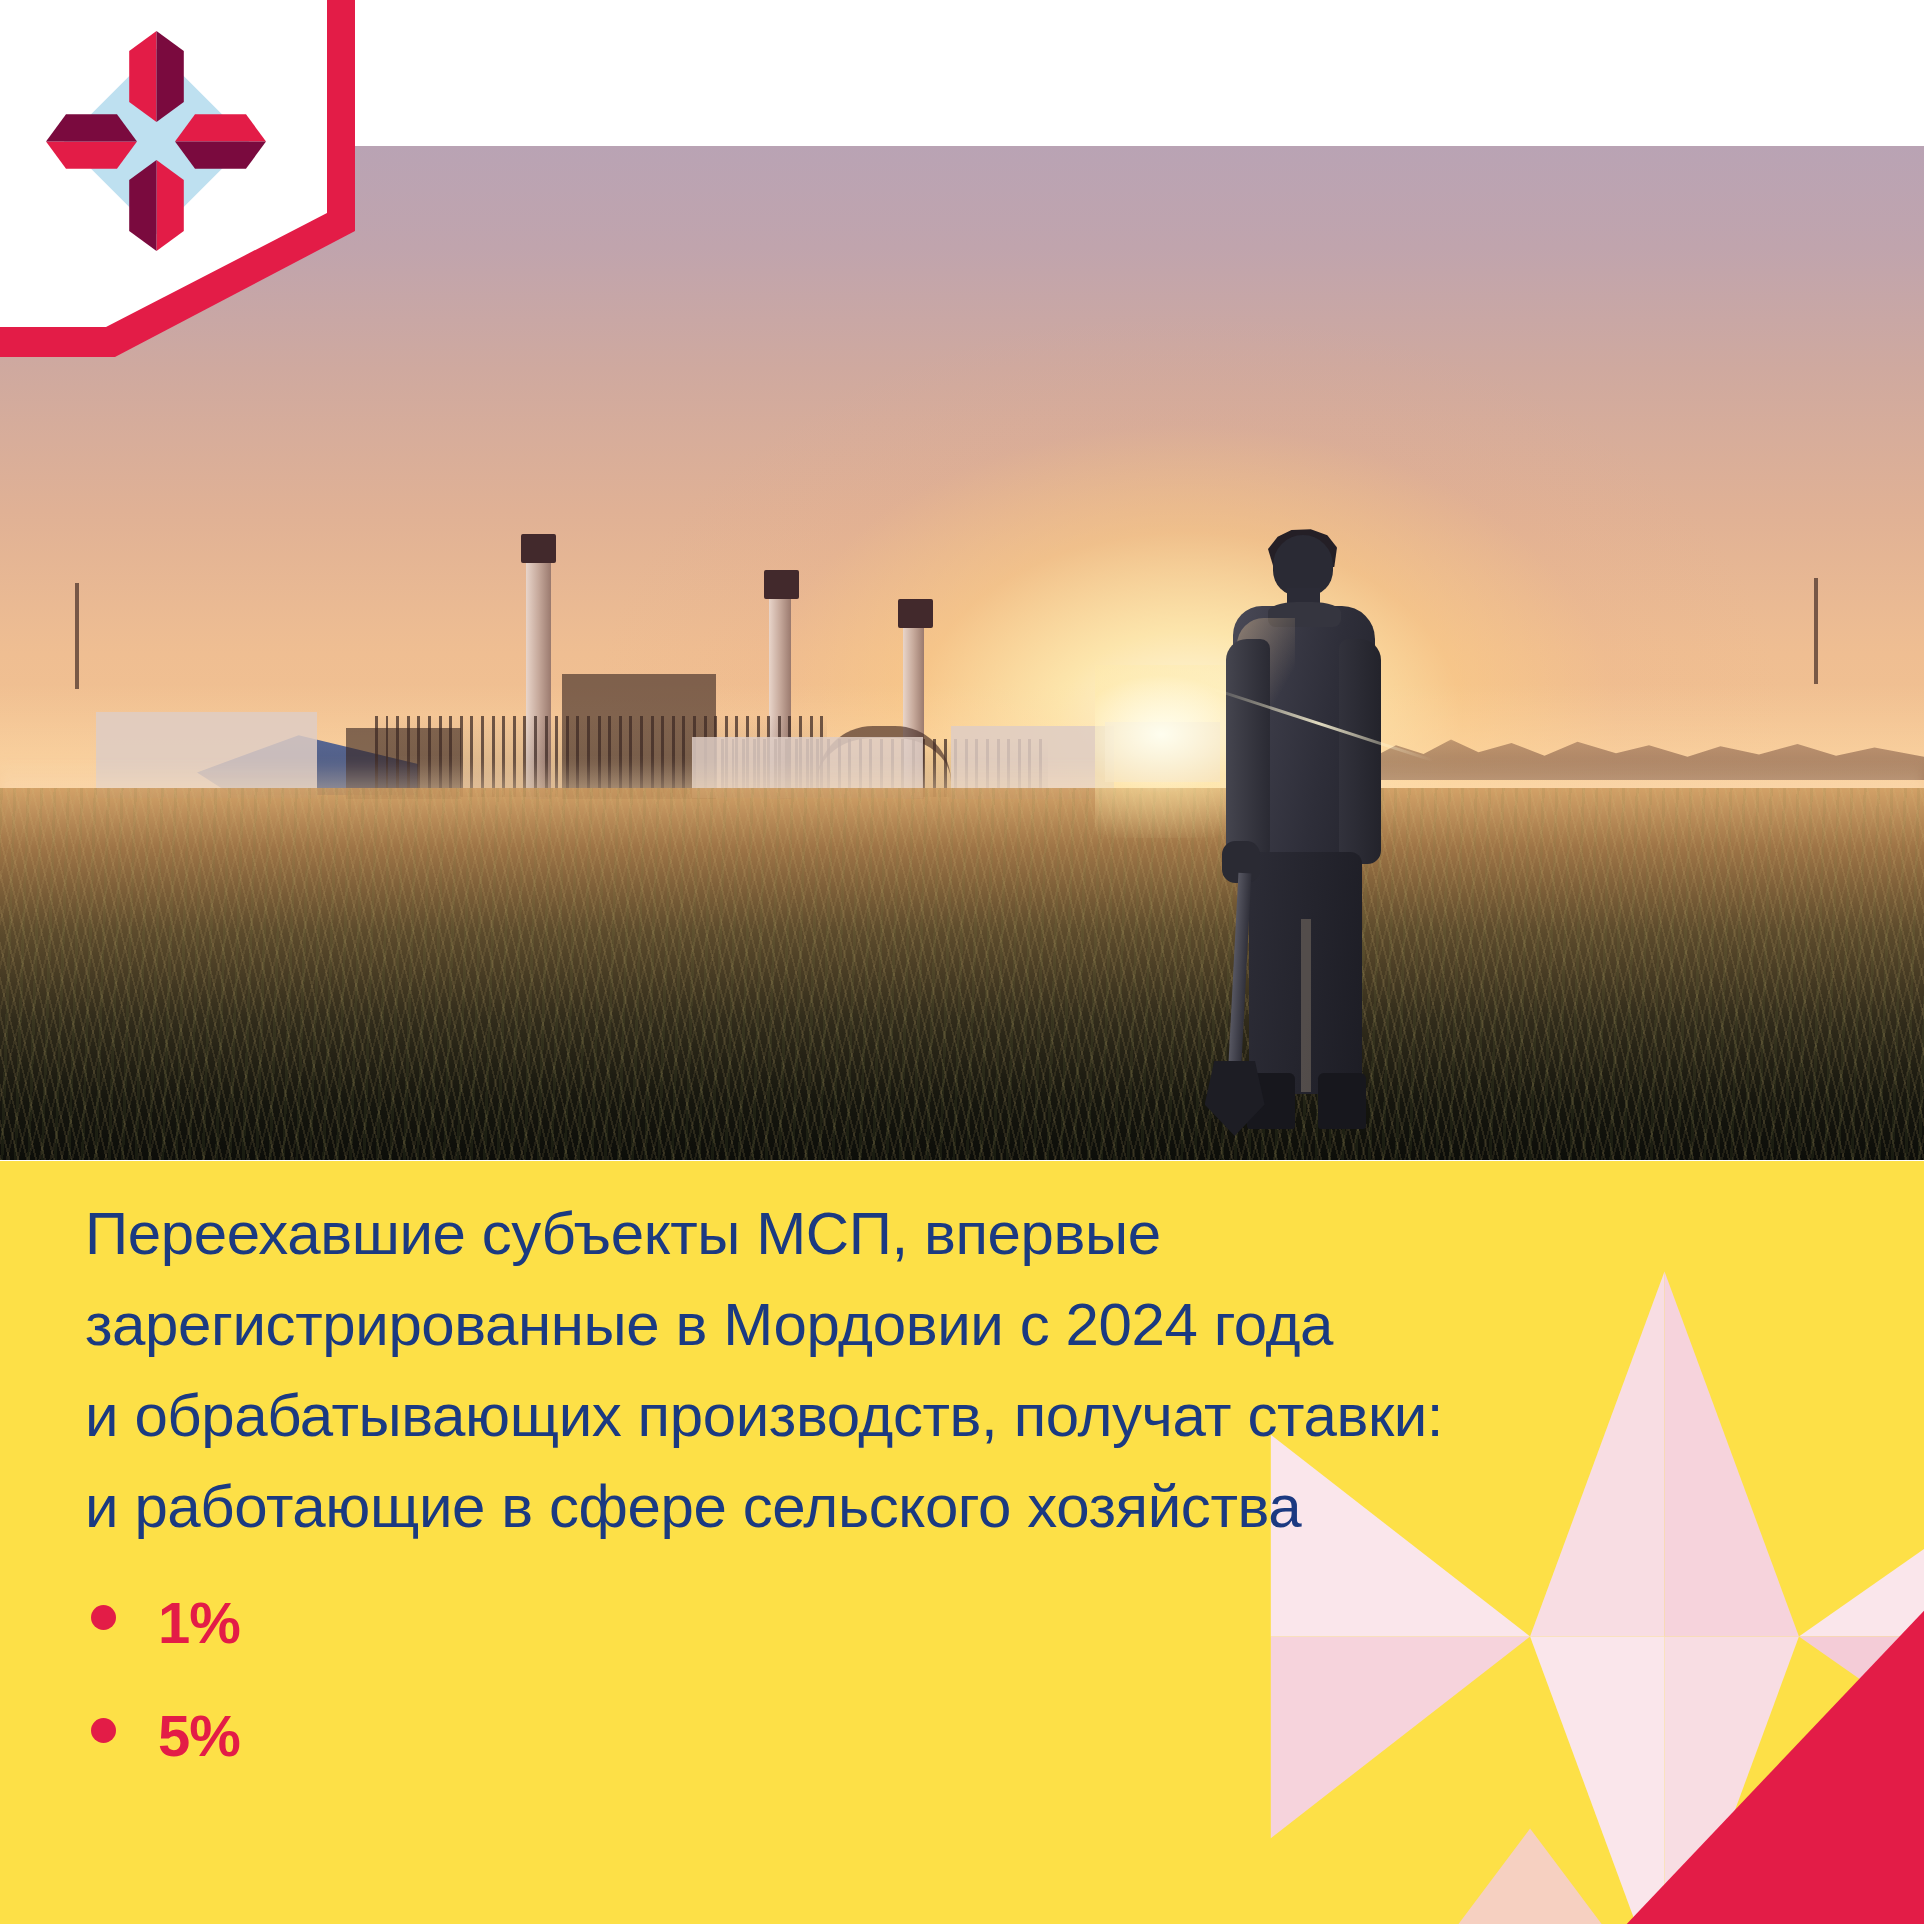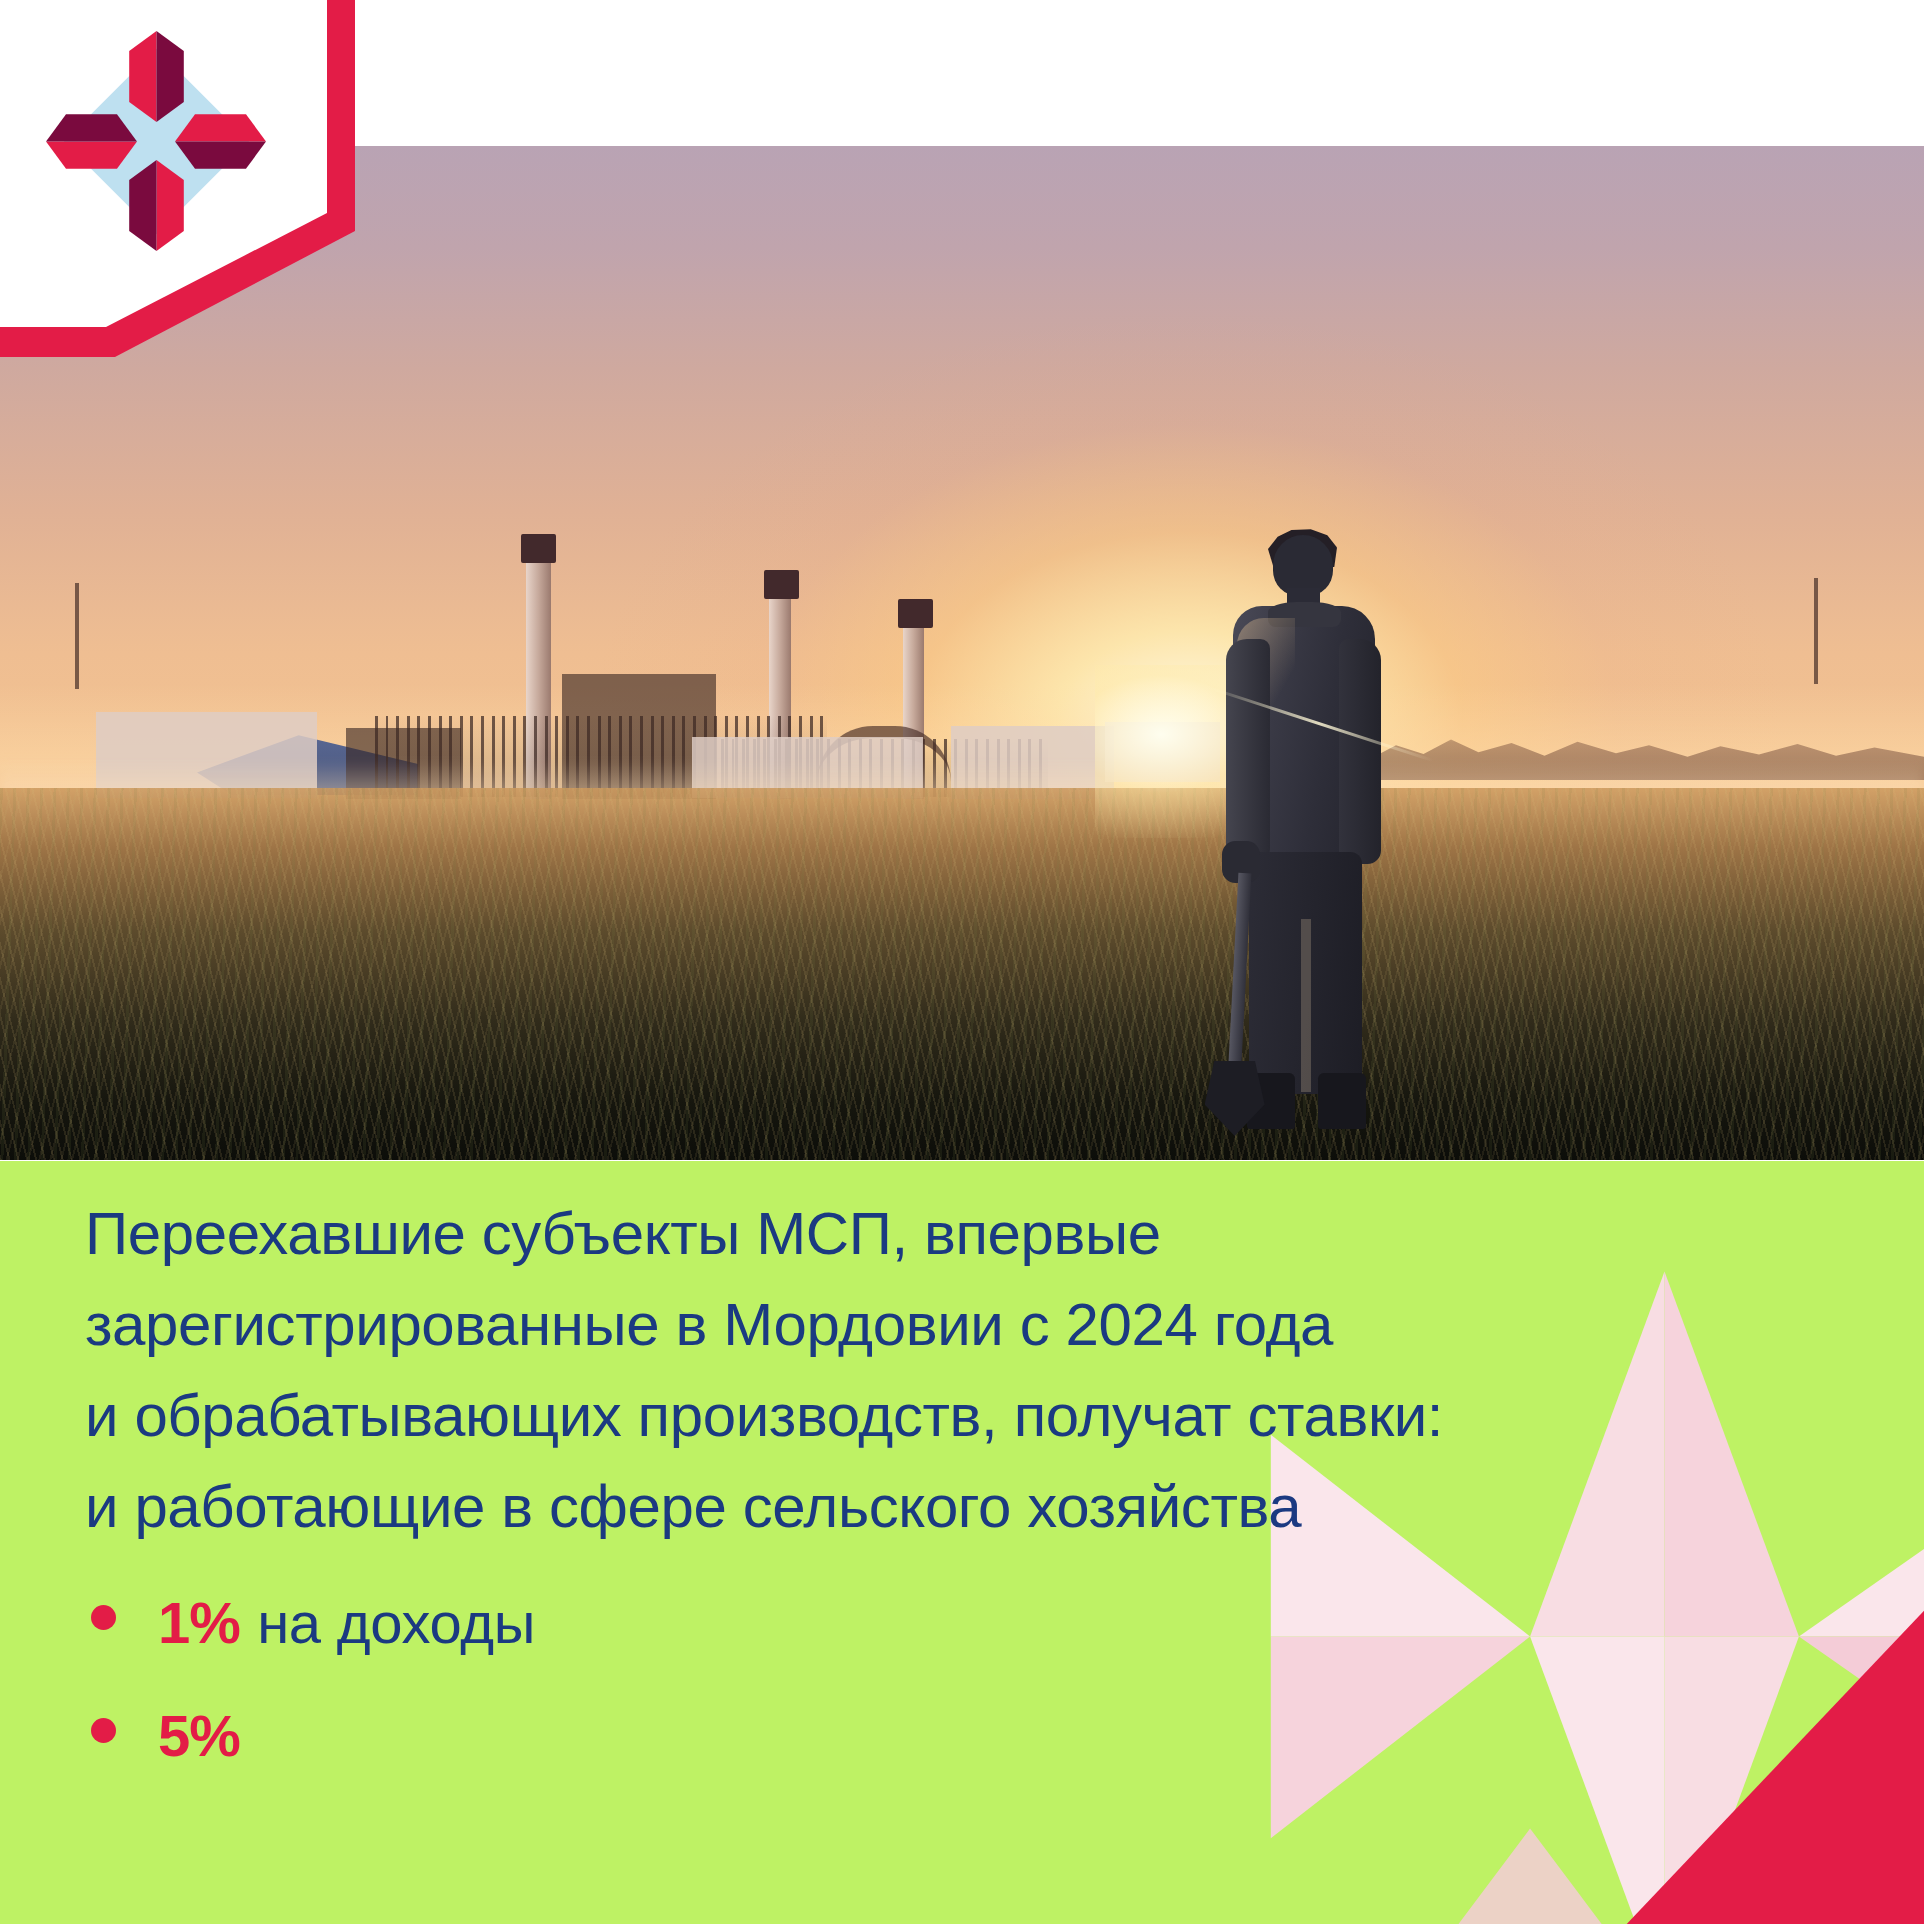--- a/index.html
+++ b/index.html
@@ -246,21 +246,21 @@
   .p-lf i { clip-path:polygon(0 50%, 22% 80%, 78% 80%, 100% 50%); }
   .p-lf b { clip-path:polygon(0 50%, 22% 20%, 78% 20%, 100% 50%); }
   
   .p-rt   { left:110px; top:46px; }
   .p-rt i { clip-path:polygon(100% 50%, 78% 20%, 22% 20%, 0 50%); }
   .p-rt b { clip-path:polygon(100% 50%, 78% 80%, 22% 80%, 0 50%); }
 
   
   .content {
     position:absolute; left:0; top:1161px; width:1924px; height:764px;
-    background:#bef264; z-index:5;
+    background:#fde047; z-index:5;
   }
   .ornament-bg {
     position:absolute; right:-163px; bottom:-134px; width:845px; height:845px;
     z-index:1; pointer-events:none;
   }
   .corner-crimson {
     position:absolute; right:0; bottom:0; width:403px; height:403px;
     background:#E31C47;
     clip-path:polygon(100% 22%, 100% 100%, 26% 100%);
     z-index:2;
@@ -410,21 +410,20 @@
       <span class="ln">Переехавшие субъекты МСП, впервые</span>
       <span class="ln">зарегистрированные в Мордовии с 2024 года</span>
       <span class="ln">и обрабатывающих производств, получат ставки:</span>
       <span class="ln">и работающие в сфере сельского хозяйства</span>
     </div>
 
     <div class="bullets">
       <div class="bullet-row">
         <span class="dot"></span>
         <span class="pct">1%</span>
-        <span class="btxt">на доходы</span>
       </div>
       <div class="bullet-row">
         <span class="dot"></span>
         <span class="pct">5%</span>
       </div>
     </div>
 
   </div>
 </div>
 

